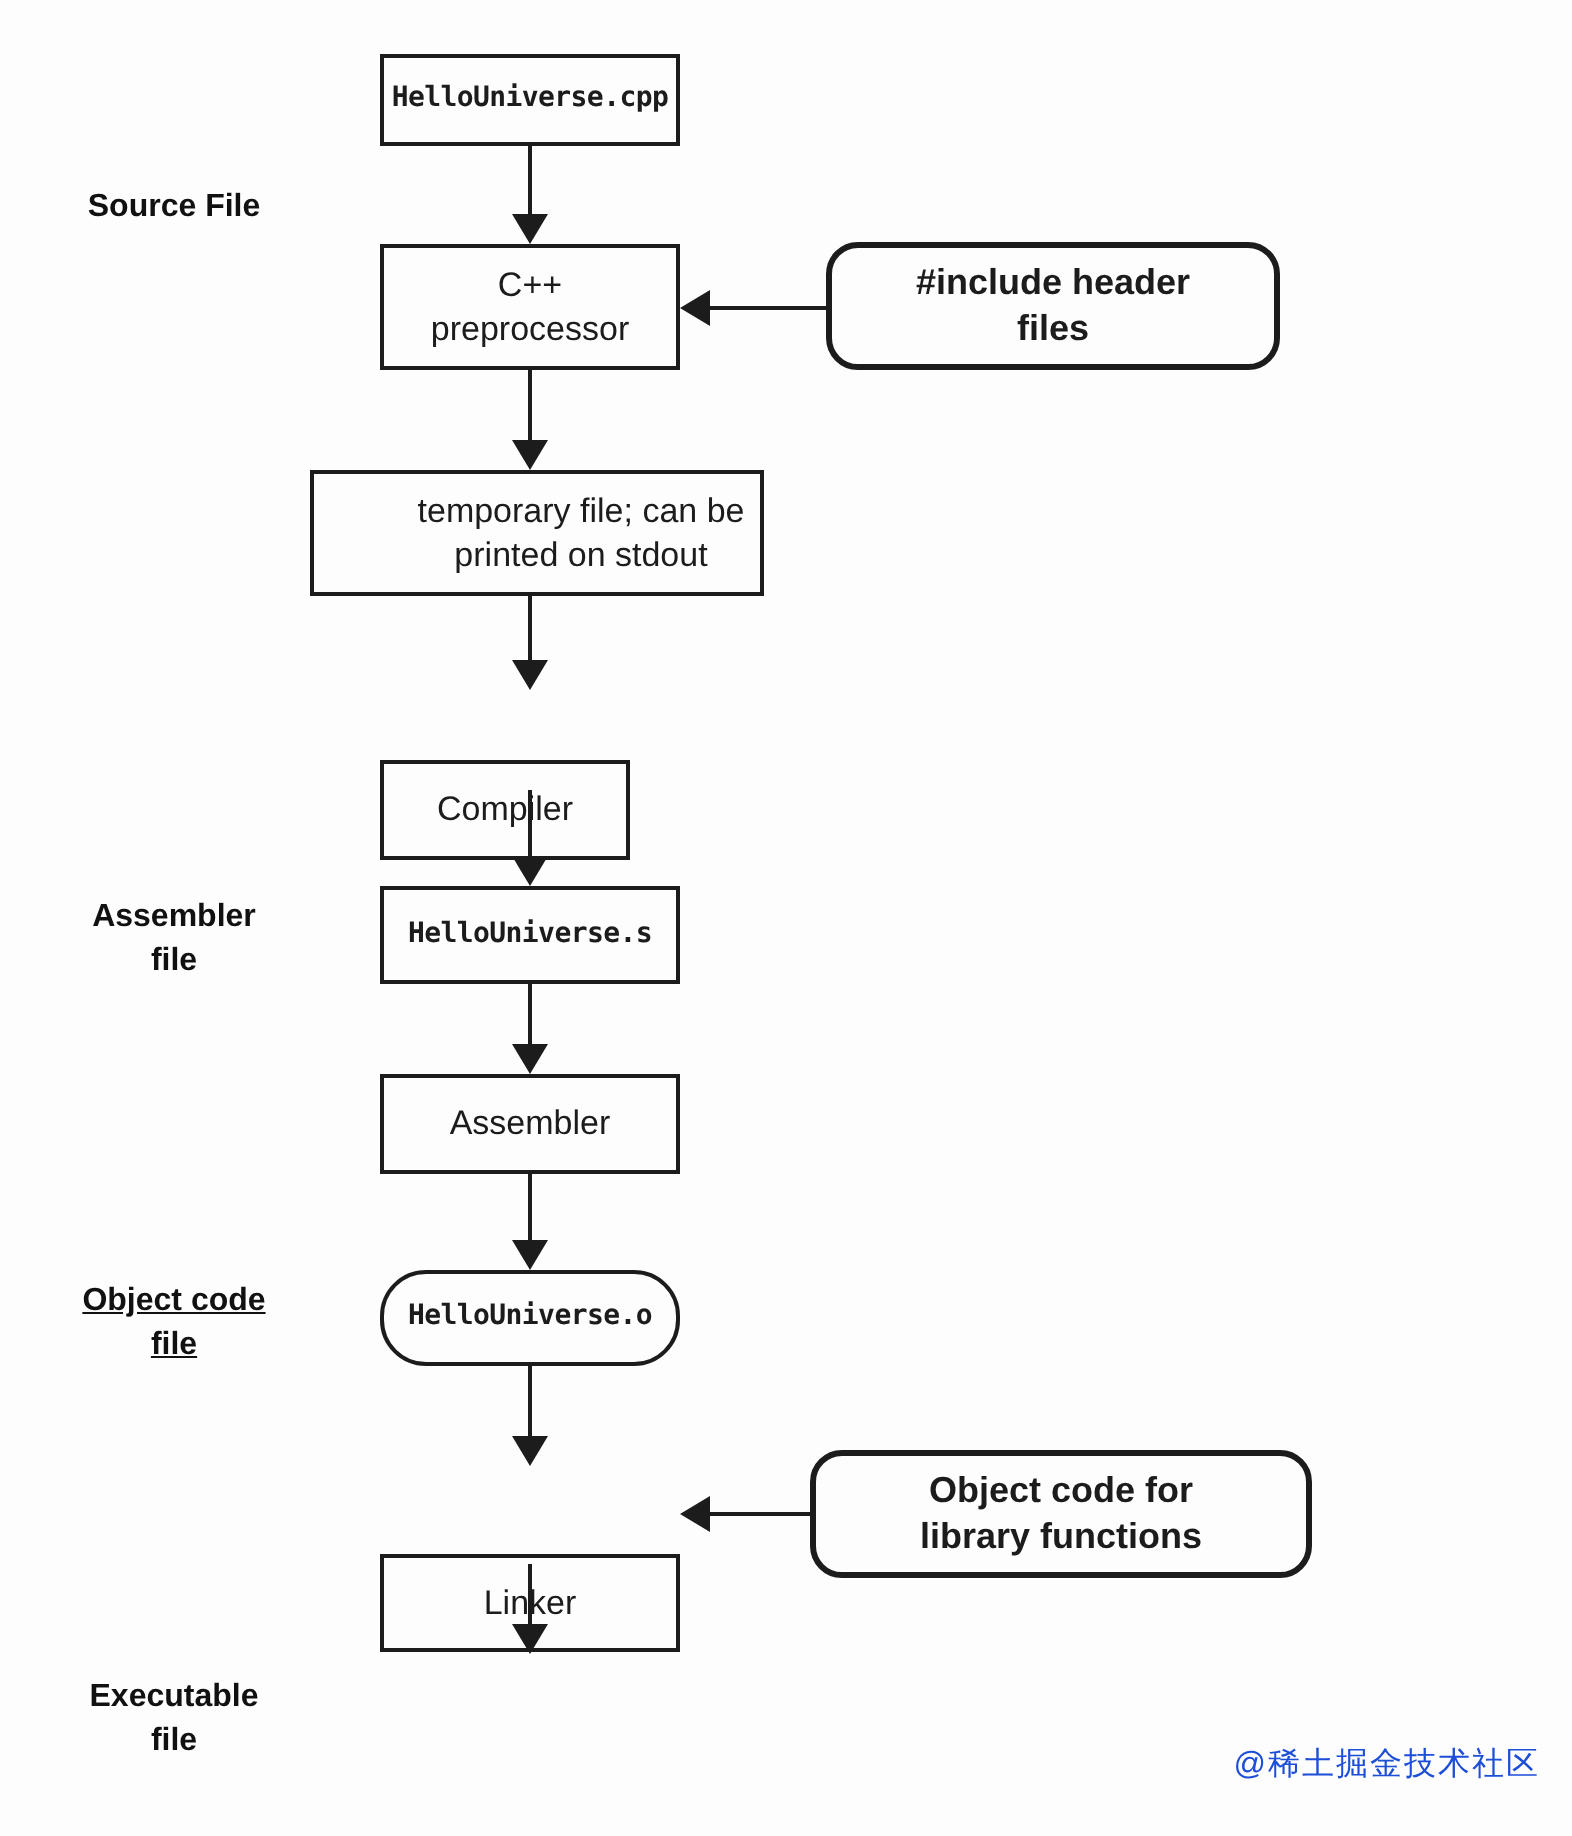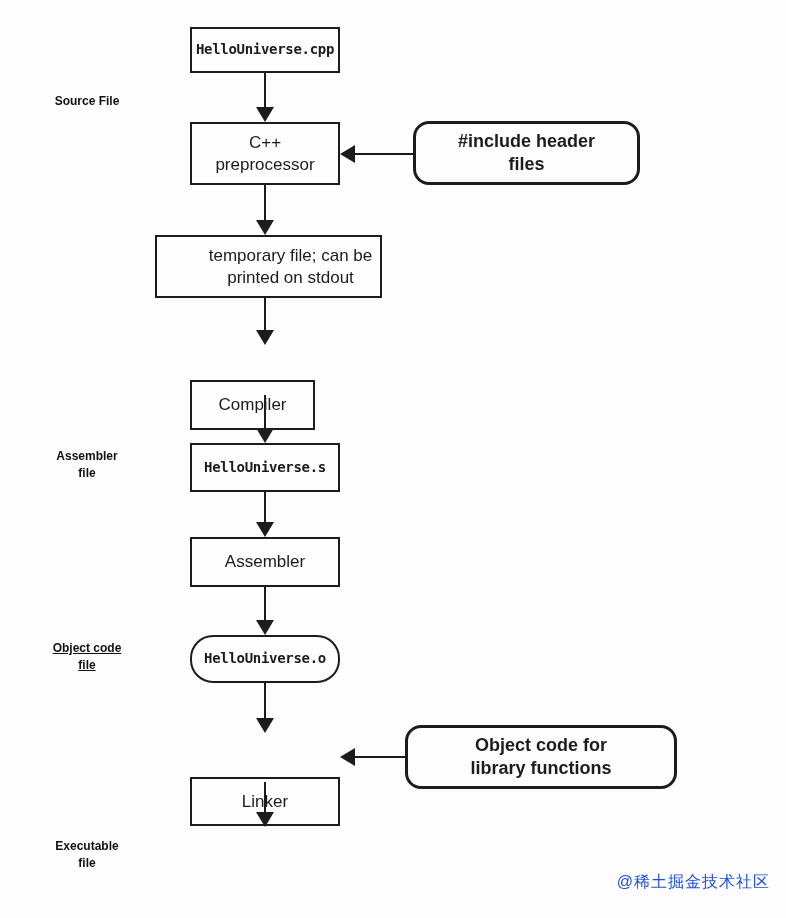--- a/index.html
+++ b/index.html
@@ -36,21 +36,21 @@
   .callout {
     border-width: 3px;
     font-size: 18px;
     font-weight: bold;
     line-height: 1.3;
     border-radius: 16px;
   }
   .stage-label {
     position: absolute;
     width: 160px;
-    font-size: 12px;
+    font-size: 16px;
     font-weight: bold;
     text-align: center;
     white-space: pre-line;
     line-height: 1.4;
     color: #111111;
   }
   .vline {
     position: absolute;
     width: 2px;
     background: #1c1c1c;
@@ -113,21 +113,21 @@
   <div class="box sans" style="left:190px; top:537px; width:150px; height:50px;">Assembler</div>
 
   <div class="box mono" style="left:190px; top:635px; width:150px; height:48px;border-radius:23px;">HelloUniverse.o</div>
 
   <div class="box sans" style="left:190px; top:733px; width:150px; height:49px;margin-top:44px;">Linker</div>
 
 
   <div class="box callout" style="left:413px; top:121px; width:227px; height:64px;">#include header
 files</div>
 
-  <div class="box callout" style="left:405px; top:725px; width:272px; height:64px;">Object code for
+  <div class="box callout" style="left:405px; top:725px; width:251px; height:64px;">Object code for
 library functions</div>
 
   <div>
     <div class="vline" style="left:264px; top:73px; height:34px;"></div>
     <div class="head-down" style="left:256px; top:107px;"></div>
   </div>
   <div>
     <div class="vline" style="left:264px; top:185px; height:35px;"></div>
     <div class="head-down" style="left:256px; top:220px;"></div>
   </div>

